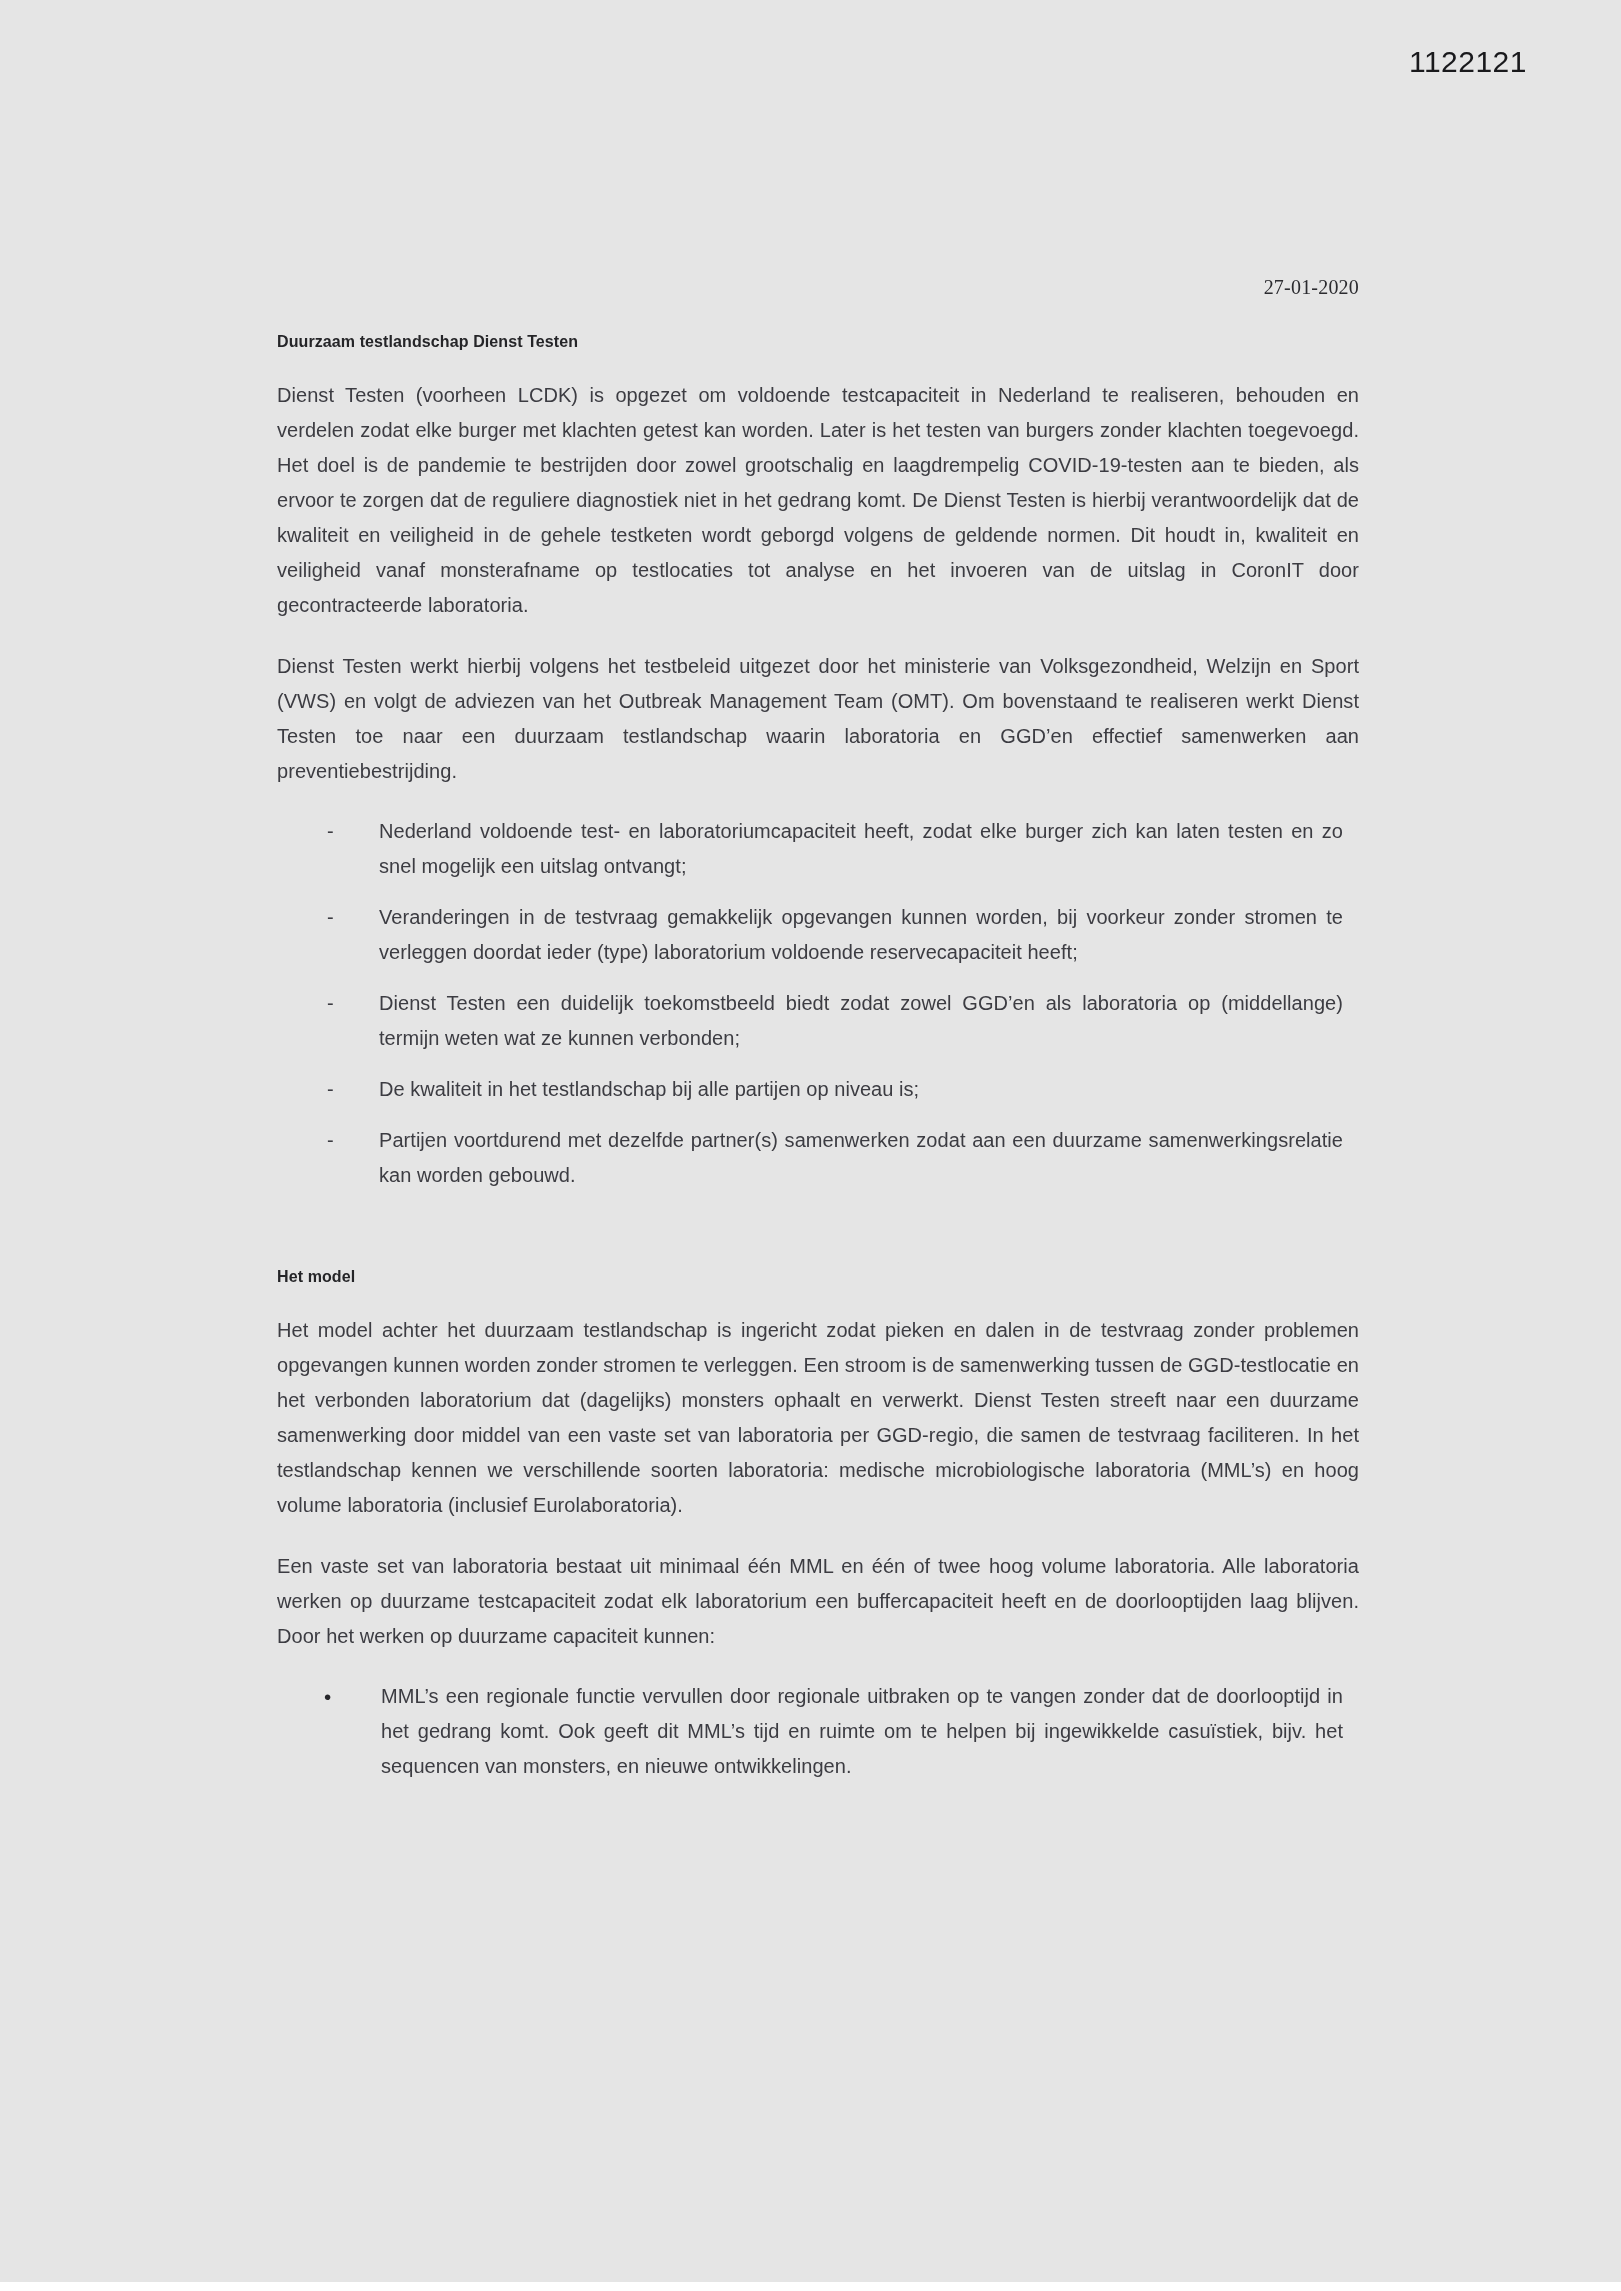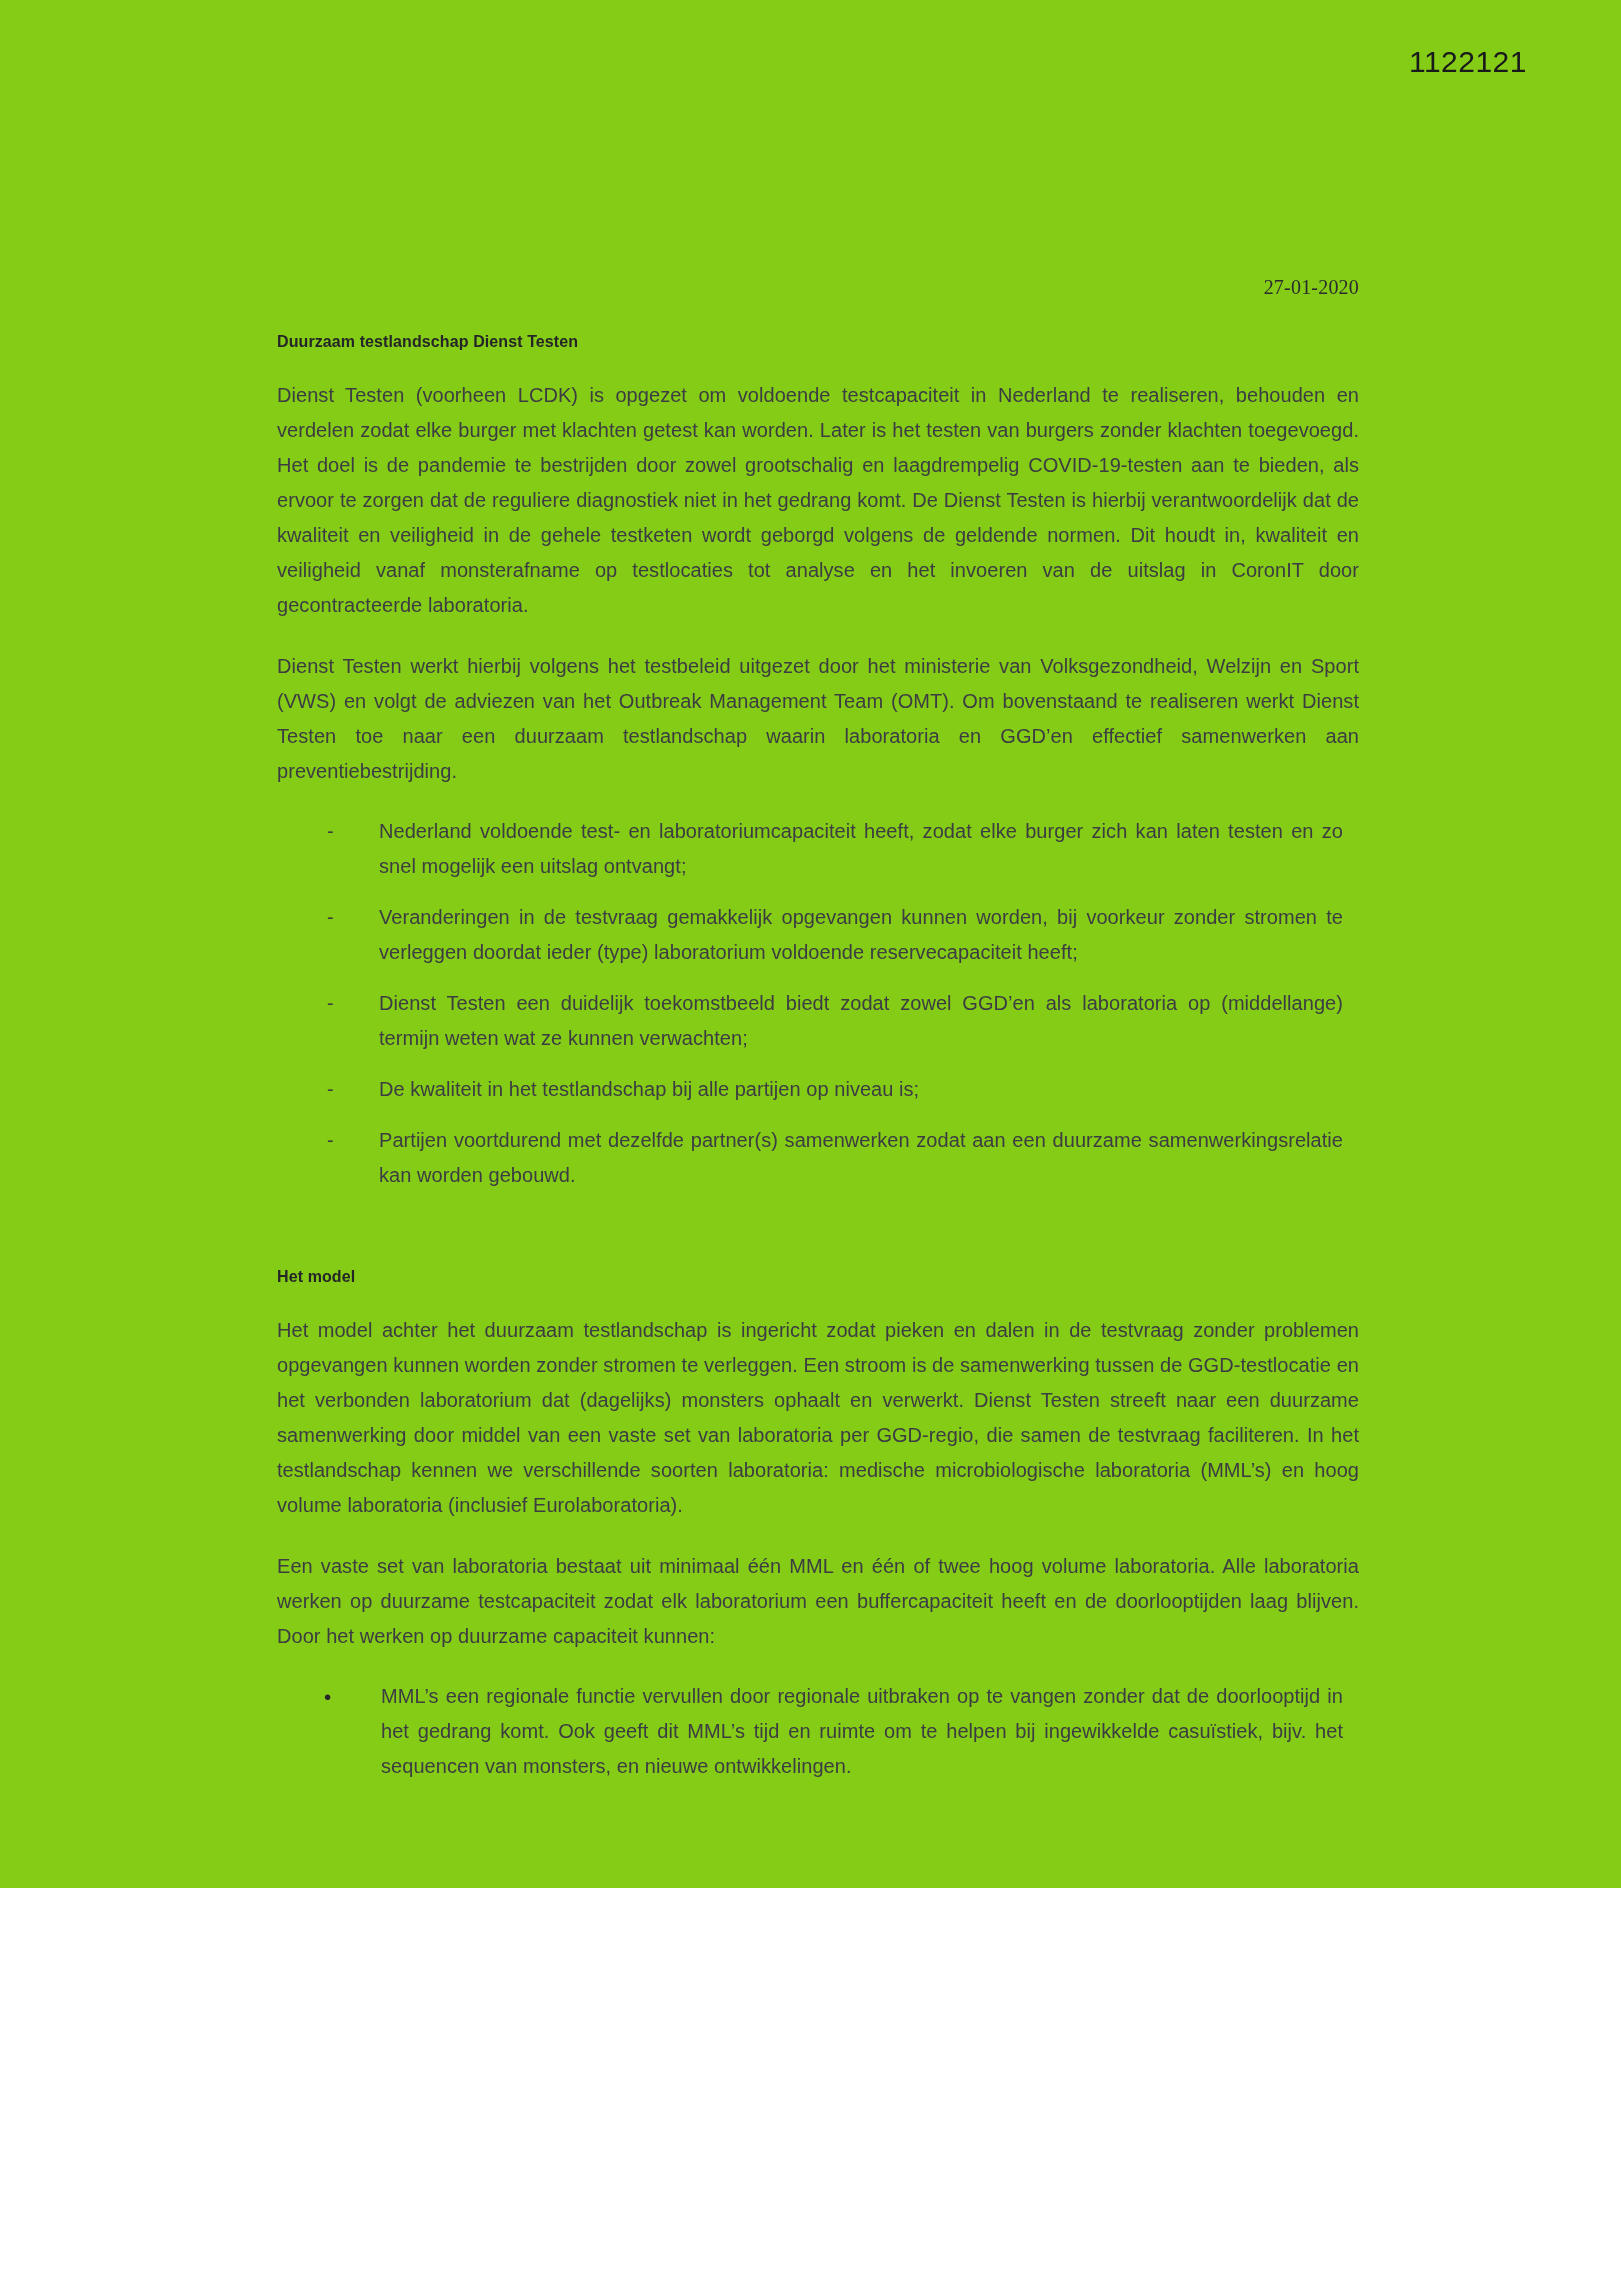--- a/index.html
+++ b/index.html
@@ -3,22 +3,22 @@
 <meta charset="utf-8">
 <style>
   html, body {
     margin: 0;
     padding: 0;
     background: #ffffff;
   }
   .page {
     position: relative;
     width: 1621px;
-    height: 1888px;
-    background: #84cc16;
+    height: 2282px;
+    background: #e5e5e5;
     box-sizing: border-box;
     font-family: "Liberation Sans", sans-serif;
     overflow: hidden;
   }
 
   
   .doc-number {
     position: absolute;
     top: 45px;
     right: 94px;
@@ -128,21 +128,21 @@
     <h2 class="section-heading">Duurzaam testlandschap Dienst Testen</h2>
 
     <p class="body-par">Dienst Testen (voorheen LCDK) is opgezet om voldoende testcapaciteit in Nederland te realiseren, behouden en verdelen zodat elke burger met klachten getest kan worden. Later is het testen van burgers zonder klachten toegevoegd. Het doel is de pandemie te bestrijden door zowel grootschalig en laagdrempelig COVID-19-testen aan te bieden, als ervoor te zorgen dat de reguliere diagnostiek niet in het gedrang komt. De Dienst Testen is hierbij verantwoordelijk dat de kwaliteit en veiligheid in de gehele testketen wordt geborgd volgens de geldende normen. Dit houdt in, kwaliteit en veiligheid vanaf monsterafname op testlocaties tot analyse en het invoeren van de uitslag in CoronIT door gecontracteerde laboratoria.</p>
 
     <p class="body-par">Dienst Testen werkt hierbij volgens het testbeleid uitgezet door het ministerie van Volksgezondheid, Welzijn en Sport (VWS) en volgt de adviezen van het Outbreak Management Team (OMT). Om bovenstaand te realiseren werkt Dienst Testen toe naar een duurzaam testlandschap waarin laboratoria en GGD’en effectief samenwerken aan preventiebestrijding.</p>
 
 
     <ul class="doc-list dash-list">
       <li>Nederland voldoende test- en laboratoriumcapaciteit heeft, zodat elke burger zich kan laten testen en zo snel mogelijk een uitslag ontvangt;</li>
       <li>Veranderingen in de testvraag gemakkelijk opgevangen kunnen worden, bij voorkeur zonder stromen te verleggen doordat ieder (type) laboratorium voldoende reservecapaciteit heeft;</li>
-      <li>Dienst Testen een duidelijk toekomstbeeld biedt zodat zowel GGD’en als laboratoria op (middellange) termijn weten wat ze kunnen verwachten;</li>
+      <li>Dienst Testen een duidelijk toekomstbeeld biedt zodat zowel GGD’en als laboratoria op (middellange) termijn weten wat ze kunnen verbonden;</li>
       <li>De kwaliteit in het testlandschap bij alle partijen op niveau is;</li>
       <li>Partijen voortdurend met dezelfde partner(s) samenwerken zodat aan een duurzame samenwerkingsrelatie kan worden gebouwd.</li>
     </ul>
 
     <h2 class="section-heading spaced-top">Het model</h2>
 
     <p class="body-par">Het model achter het duurzaam testlandschap is ingericht zodat pieken en dalen in de testvraag zonder problemen opgevangen kunnen worden zonder stromen te verleggen. Een stroom is de samenwerking tussen de GGD-testlocatie en het verbonden laboratorium dat (dagelijks) monsters ophaalt en verwerkt. Dienst Testen streeft naar een duurzame samenwerking door middel van een vaste set van laboratoria per GGD-regio, die samen de testvraag faciliteren. In het testlandschap kennen we verschillende soorten laboratoria: medische microbiologische laboratoria (MML’s) en hoog volume laboratoria (inclusief Eurolaboratoria).</p>
 
     <p class="body-par">Een vaste set van laboratoria bestaat uit minimaal één MML en één of twee hoog volume laboratoria. Alle laboratoria werken op duurzame testcapaciteit zodat elk laboratorium een buffercapaciteit heeft en de doorlooptijden laag blijven. Door het werken op duurzame capaciteit kunnen:</p>
 

